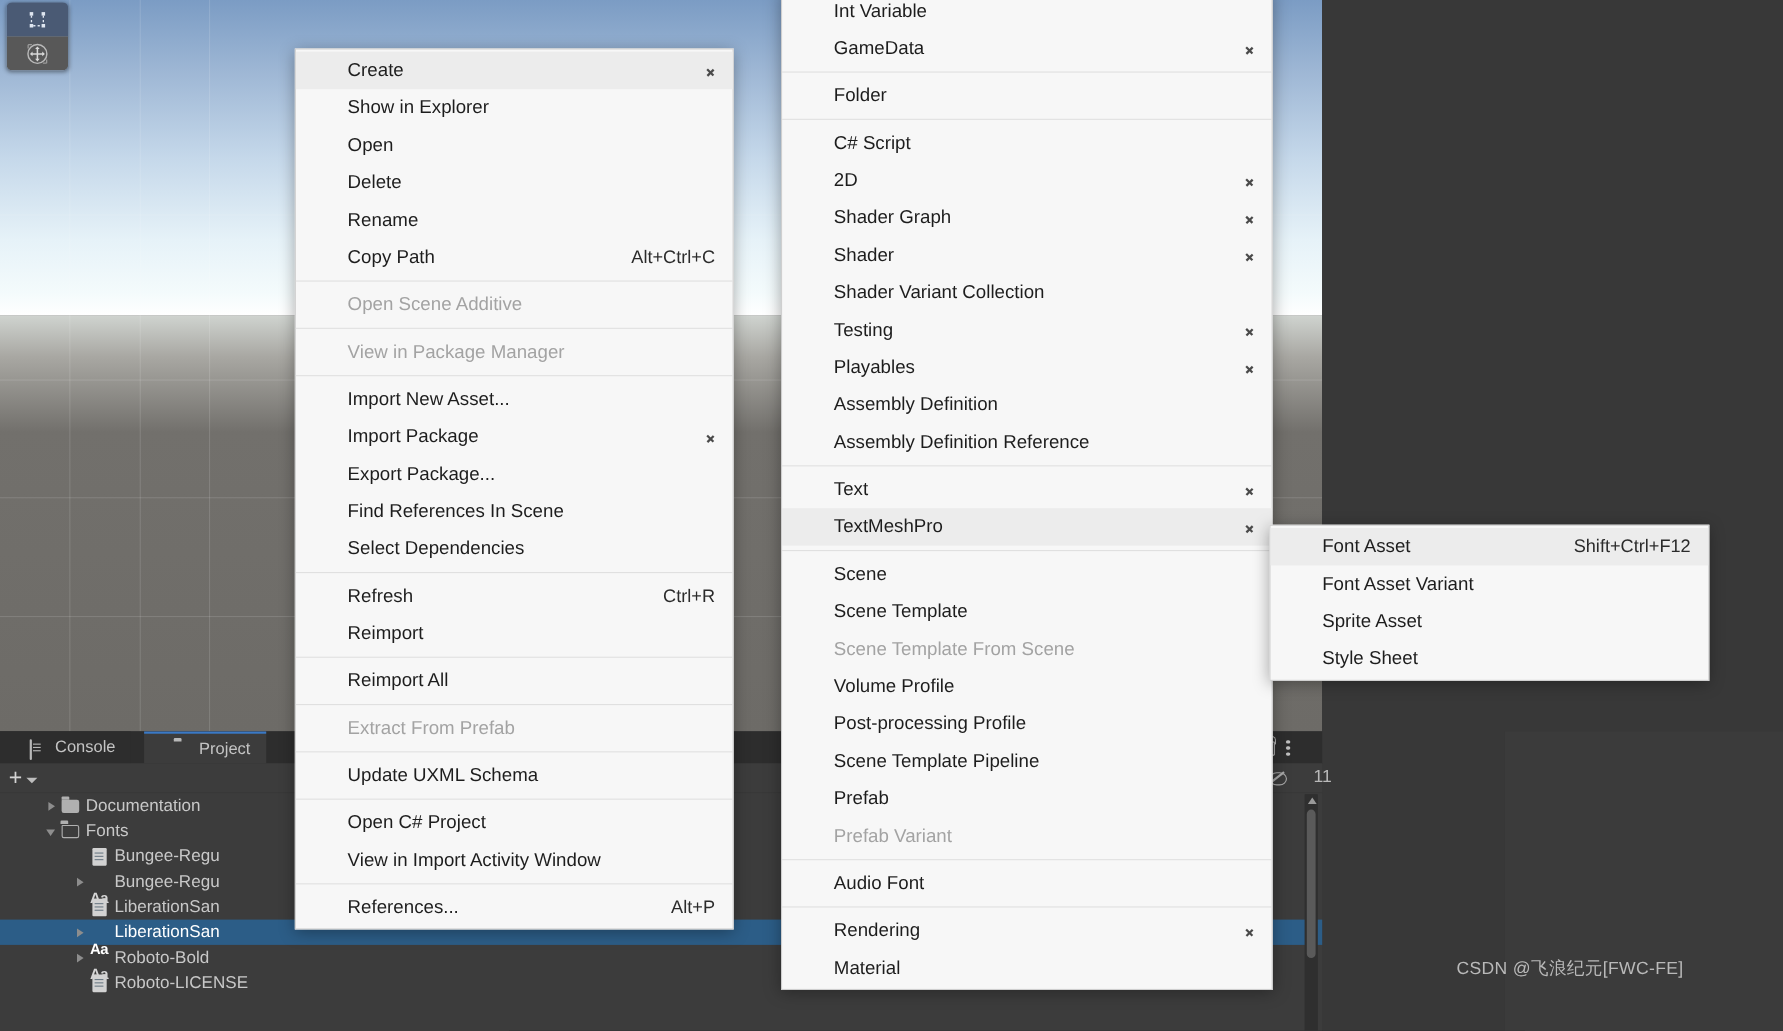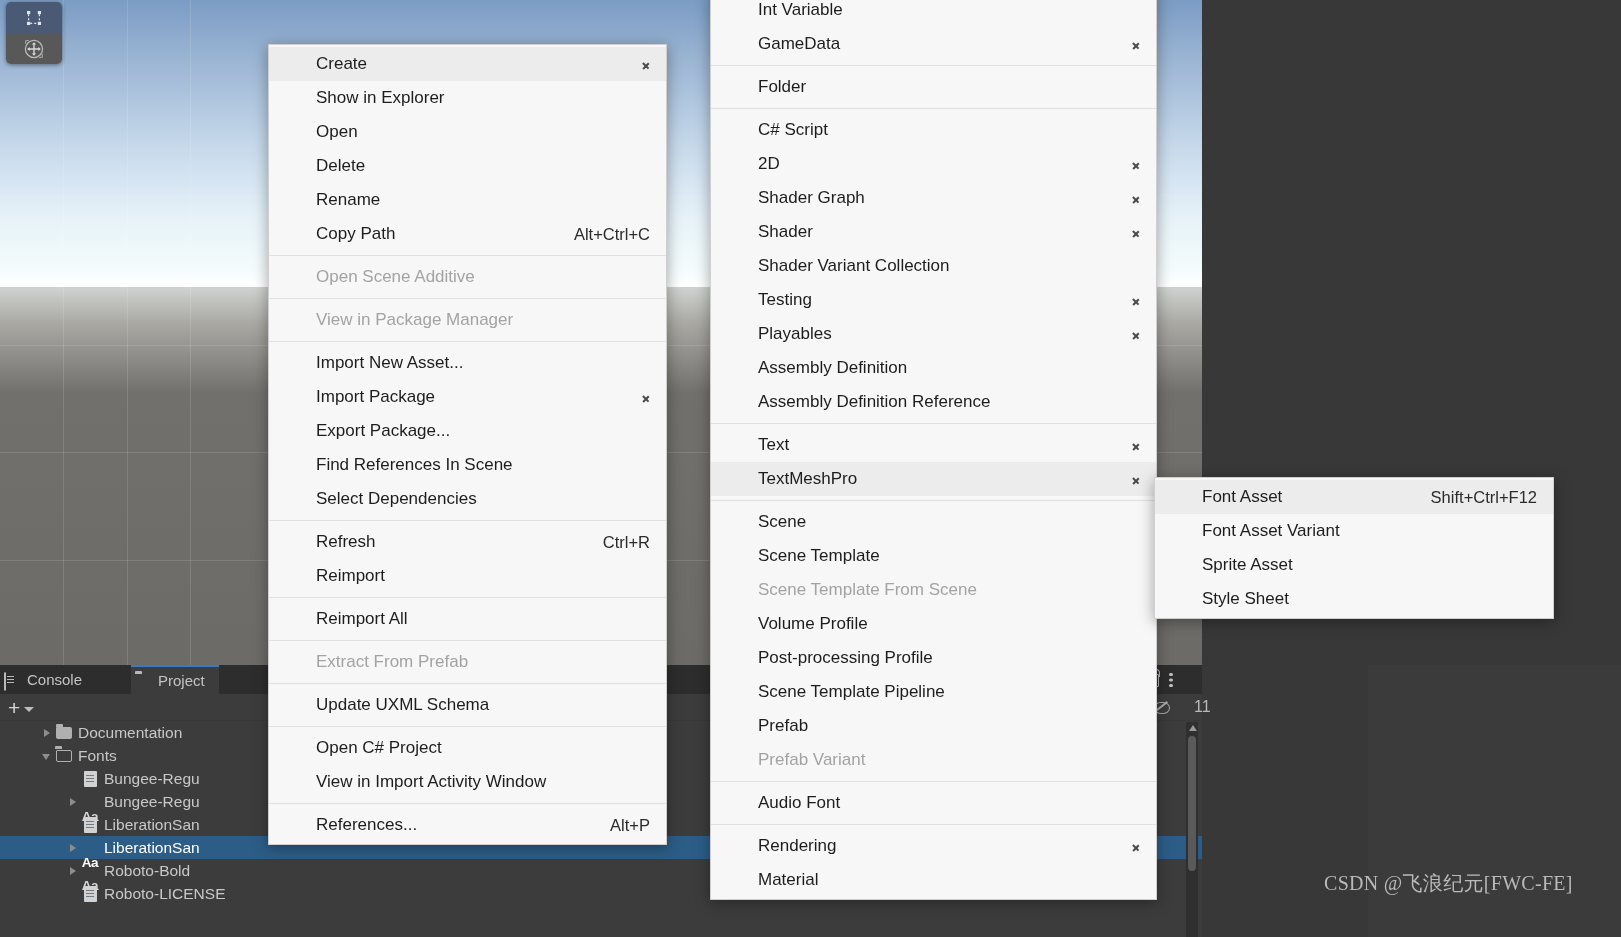--- a/index.html
+++ b/index.html
@@ -65,21 +65,21 @@
     position: absolute; left: 0; top: 665px; width: 1202px; height: 272px;
     background: #383838;
   }
   .tabstrip {
     position: absolute; left: 0; top: 0; width: 1202px; height: 29px;
     background: #2d2d2d;
   }
   .tab {
     position: absolute; top: 0; height: 29px;
     display: flex; align-items: center; gap: 7px;
-    padding: 0 14px 0 4px;
+    padding: 0 14px 0 27px;
     color: #c4c4c4; font-size: 15px;
   }
   .tab.inactive { background: #2d2d2d; left: 0; }
   .tab.active {
     background: #3c3c3c; left: 131px;
     border-top: 2px solid #3a79c6;
   }
   .tab-ico { width: 16px; height: 14px; position: relative; }
   .ico-console {
     width: 14px; height: 14px; border: 1.6px solid #b8b8b8; border-radius: 1px;
@@ -201,22 +201,22 @@
   .mi .sub-arrow:after  { top: 10px; transform: rotate(-45deg); transform-origin: left center; }
   .sep { height: 1px; background: #e0e0e0; margin: 4px 0; }
 
   #menu-context { left: 228px; top: 44px; width: 399px; margin-left: 40px; }
   #menu-create  { left: 710px; top: -10px; width: 447px; }
   #menu-tmp     { left: 1154px; top: 477px; width: 400px; }
 
   
   .watermark {
     position: absolute; left: 1324px; top: 870px;
-    color: #b9b9b9; font-size: 20px; letter-spacing: 0.3px;
-    font-family: Liberation Serif, serif;
+    color: #b9b9b9; font-size: 16px; letter-spacing: 0.3px;
+    font-family: Liberation Sans, sans-serif;
   }
 </style>
 </head>
 <body>
 
 <div id="root">
 
   <div class="editor-bg"></div>
 
   <div class="scene-view">

